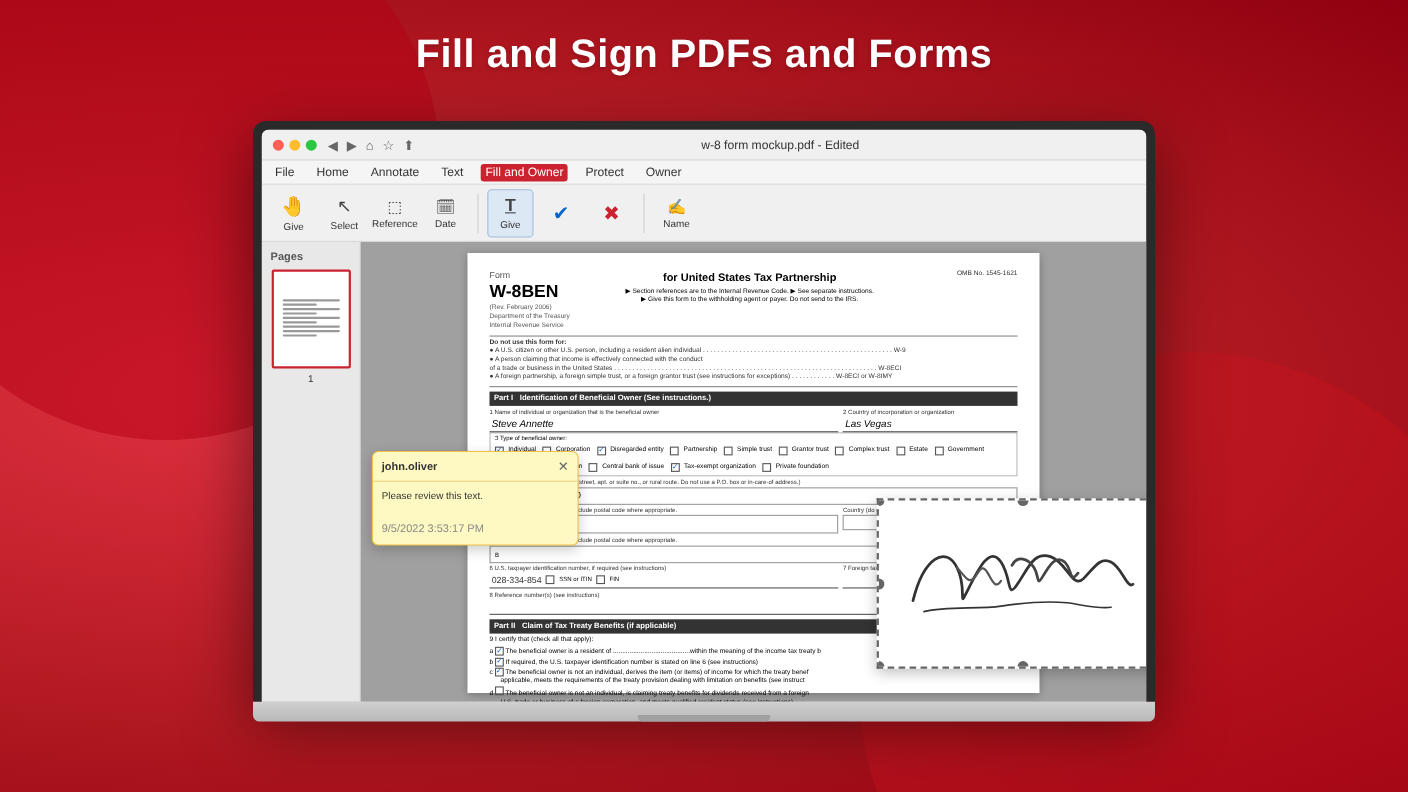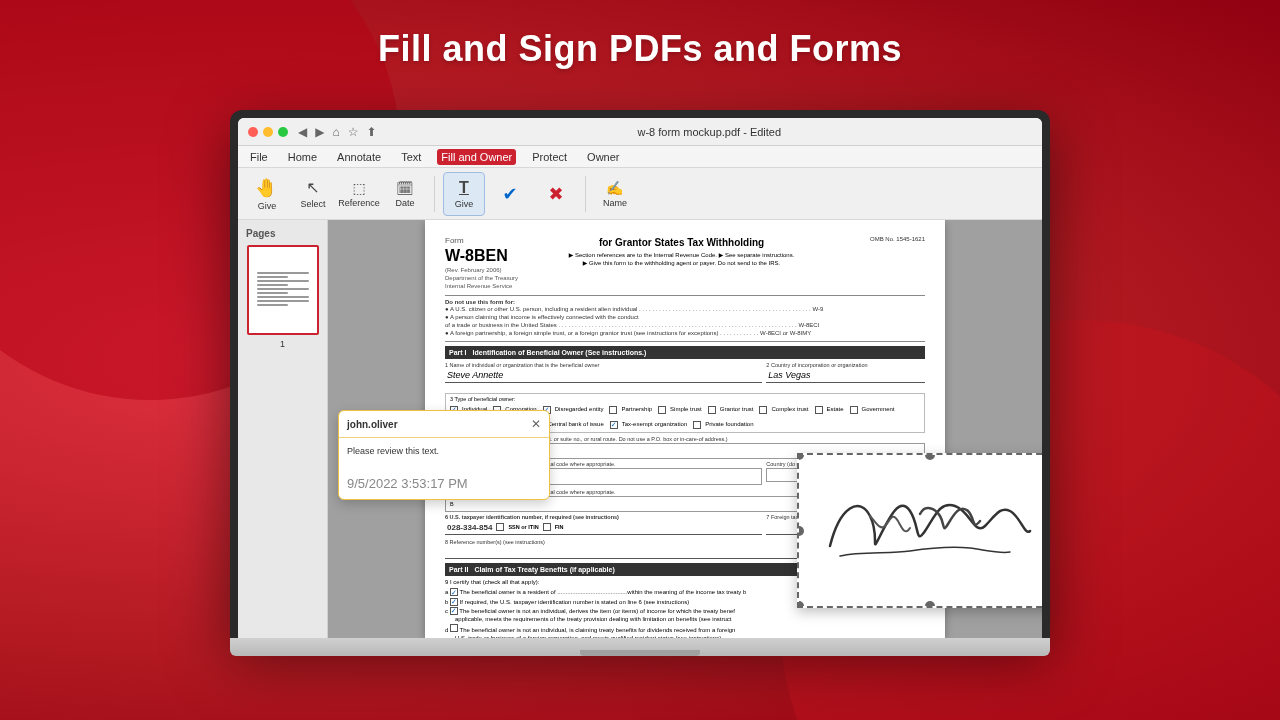--- a/index.html
+++ b/index.html
@@ -254,20 +254,21 @@
       color: #333;
       text-align: center;
     }
 
     
     .pdf-area {
       flex: 1;
       background: #a0a0a0;
       overflow: hidden;
       position: relative;
+      padding: 10px;
       display: flex;
       justify-content: center;
     }
 
     .pdf-page {
       background: white;
       width: 520px;
       min-height: 400px;
       box-shadow: 0 2px 8px rgba(0,0,0,0.3);
       position: relative;
@@ -313,22 +314,22 @@
       margin-bottom: 3px;
       display: flex;
       gap: 6px;
     }
 
     
     .annotation-popup {
       position: absolute;
       top: 190px;
       left: 10px;
-      width: 212px;
-      background: #ffffff;
+      width: 188px;
+      background: #fef9c3;
       border: 1px solid #f0c040;
       border-radius: 6px;
       box-shadow: 0 4px 12px rgba(0,0,0,0.2);
       z-index: 20;
     }
     .annotation-header {
       display: flex;
       justify-content: space-between;
       align-items: center;
       padding: 6px 8px;
@@ -346,21 +347,21 @@
     }
     .annotation-body {
       padding: 8px;
     }
     .annotation-text {
       font-size: 9px;
       color: #333;
       margin-bottom: 20px;
     }
     .annotation-timestamp {
-      font-size: 13px;
+      font-size: 10px;
       color: #888;
     }
 
     
     .signature-box {
       position: absolute;
       bottom: 30px;
       right: -20px;
       width: 265px;
       height: 155px;
@@ -543,41 +544,41 @@
 
             <div class="form-header">
               <div style="min-width:60px;">
                 <div style="font-size:8px;color:#555;">Form</div>
                 <div class="form-number">W-8BEN</div>
                 <div style="font-size:6px;color:#555;">(Rev. February 2006)</div>
                 <div style="font-size:6px;color:#555;">Department of the Treasury</div>
                 <div style="font-size:6px;color:#555;">Internal Revenue Service</div>
               </div>
               <div class="form-title-block">
-                <div class="form-title">for Grantor States Tax Withholding</div>
+                <div class="form-title">for United States Tax Partnership</div>
                 <div style="font-size:6px;margin-top:2px;">▶ Section references are to the Internal Revenue Code.  ▶ See separate instructions.</div>
                 <div style="font-size:6px;">▶ Give this form to the withholding agent or payer. Do not send to the IRS.</div>
               </div>
               <div class="form-omb" style="min-width:80px;text-align:right;">OMB No. 1545-1621</div>
             </div>
 
             <div style="font-size:6px;color:#333;border-top:1px solid #888;border-bottom:1px solid #888;padding:3px 0;margin-bottom:4px;">
               <span style="font-weight:bold;">Do not use this form for:</span>
               <div>● A U.S. citizen or other U.S. person, including a resident alien individual . . . . . . . . . . . . . . . . . . . . . . . . . . . . . . . . . . . . . . . . . . . . . . . . . . . . W-9</div>
               <div>● A person claiming that income is effectively connected with the conduct</div>
               <div>   of a trade or business in the United States . . . . . . . . . . . . . . . . . . . . . . . . . . . . . . . . . . . . . . . . . . . . . . . . . . . . . . . . . . . . . . . . . . . . . . . . W-8ECI</div>
               <div>● A foreign partnership, a foreign simple trust, or a foreign grantor trust (see instructions for exceptions) . . . . . . . . . . . . W-8ECI or W-8IMY</div>
             </div>
 
             <div class="part-header">
               <span>Part I</span>
               <span>Identification of Beneficial Owner (See instructions.)</span>
             </div>
 
-            <div style="display:flex;gap:4px;margin-bottom:10px;justify-content:center;">
+            <div style="display:flex;gap:4px;margin-bottom:0;justify-content:center;">
               <div style="flex:2;">
                 <div style="font-size:5.5px;color:#333;">1  Name of individual or organization that is the beneficial owner</div>
                 <div style="border-bottom:1px solid #555;min-height:14px;font-size:9px;font-style:italic;padding:1px 2px;">Steve Annette</div>
               </div>
               <div style="flex:1;">
                 <div style="font-size:5.5px;color:#333;">2  Country of incorporation or organization</div>
                 <div style="border-bottom:1px solid #555;min-height:14px;font-size:9px;font-style:italic;padding:1px 2px;">Las Vegas</div>
               </div>
             </div>
 
@@ -656,21 +657,21 @@
             </div>
 
             <div style="margin-bottom:2px;">
               <div style="font-size:5.5px;color:#333;">City or town, state or province. Include postal code where appropriate.</div>
               <div class="form-address-field">
                 <span style="font-size:5.5px;">B</span>
               </div>
             </div>
 
             <div style="display:flex;gap:4px;margin-bottom:4px;">
-              <div style="flex:2;font-weight:bold;">
+              <div style="flex:2;">
                 <div style="font-size:5.5px;color:#333;">6  U.S. taxpayer identification number, if required (see instructions)</div>
                 <div style="display:flex;align-items:center;gap:4px;border-bottom:1px solid #555;min-height:14px;padding:1px 2px;">
                   <span class="ssn-value">028-334-854</span>
                   <div class="checkbox-row">
                       <div class="cb"></div>
                       <span style="font-size:5.5px;">SSN or ITIN</span>
                     </div>
                   <div class="checkbox-row">
                       <div class="cb"></div>
                       <span style="font-size:5.5px;">FIN</span>

